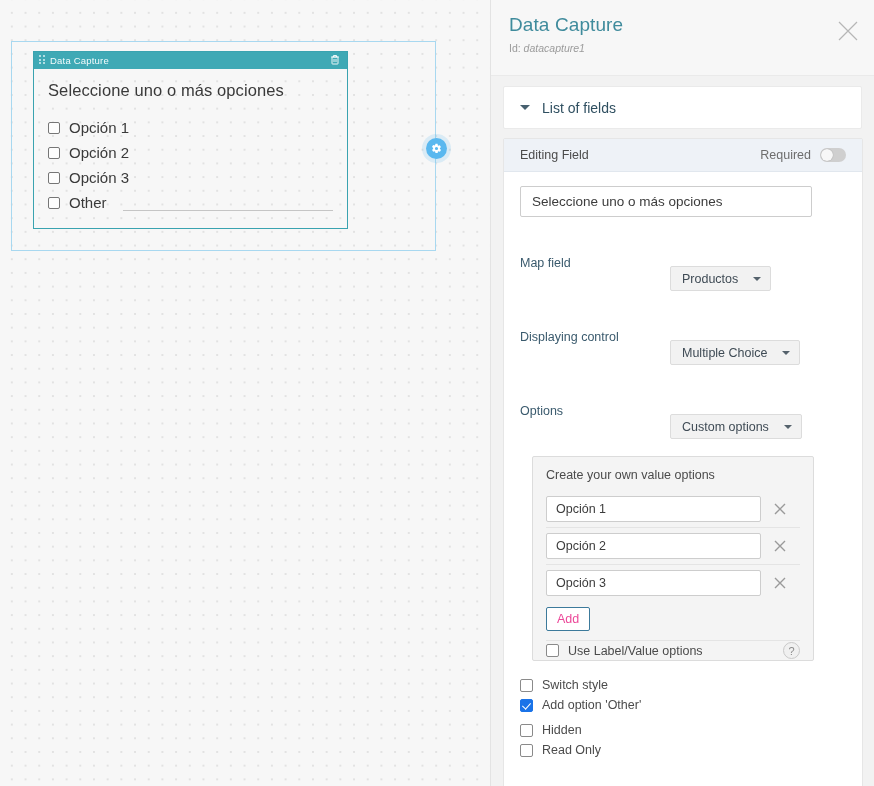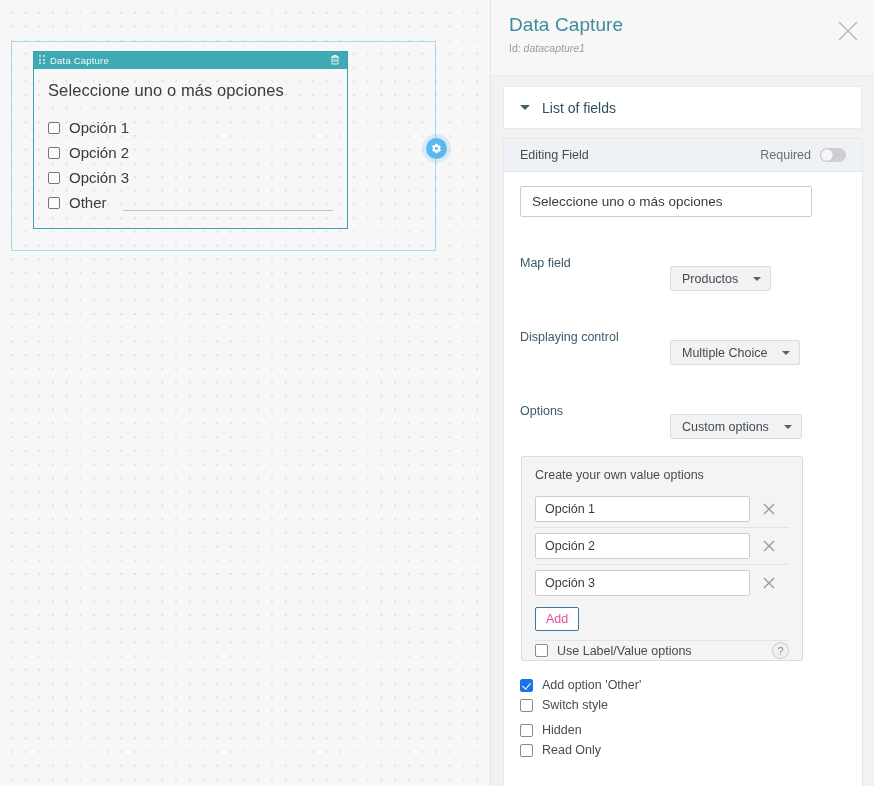--- a/index.html
+++ b/index.html
@@ -265,21 +265,21 @@
   .select .caret {
     width: 0; height: 0;
     border-left: 4px solid transparent;
     border-right: 4px solid transparent;
     border-top: 4px solid #55626c;
     margin-left: 15px;
   }
 
   
   .opt-box {
-    margin: 17px 0 0 1px;
+    margin: 17px 0 0 12px;
     background: #f4f4f4;
     border: 1px solid #dcdcdc;
     border-radius: 2px;
     padding: 11px 13px 0 13px;
     width: 282px;
   }
   .opt-box-title {
     font-size: 12.5px;
     color: #4b4b4b;
     margin-bottom: 9px;
@@ -561,26 +561,26 @@
 
           <div class="lv-row">
             <span class="chk"></span>
             <span class="lbl">Use Label/Value options</span>
             <span class="help-dot">?</span>
           </div>
         </div>
 
         <div class="flags">
           <div class="flag-row">
+            <span class="chk"></span>
+            <span>Switch style</span>
+          </div>
+          <div class="flag-row">
             <span class="chk on"></span>
             <span>Add option 'Other'</span>
-          </div>
-          <div class="flag-row">
-            <span class="chk"></span>
-            <span>Switch style</span>
           </div>
           <div class="flag-row spaced">
             <span class="chk"></span>
             <span>Hidden</span>
           </div>
           <div class="flag-row">
             <span class="chk"></span>
             <span>Read Only</span>
           </div>
         </div>

